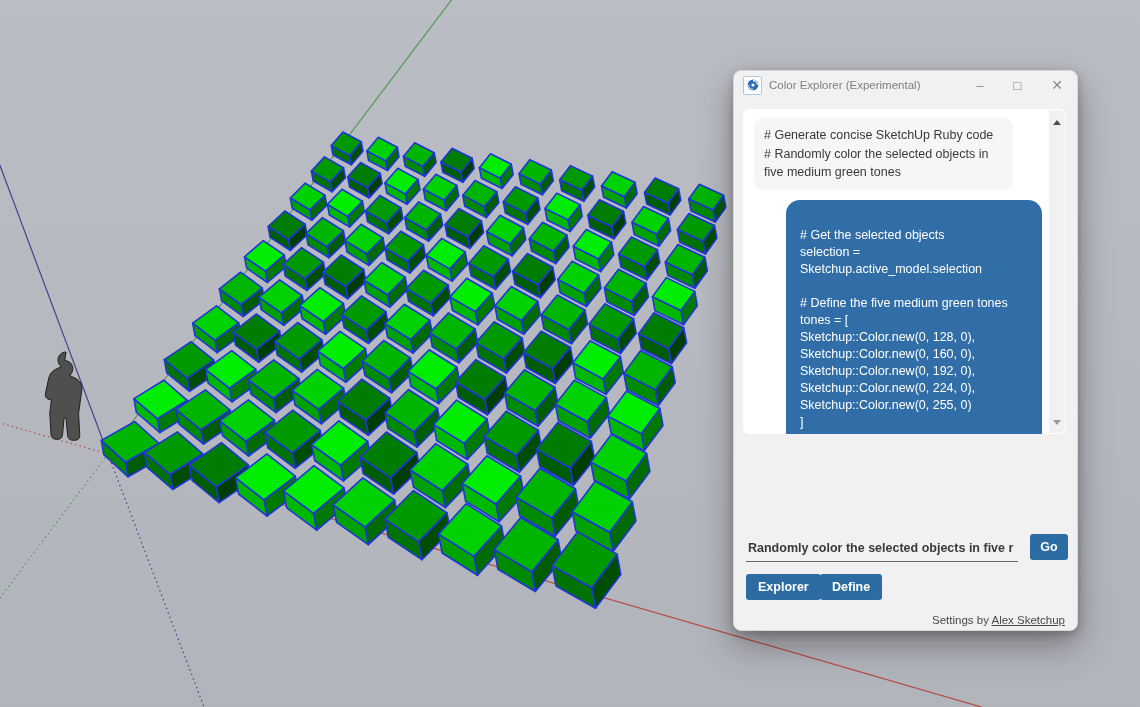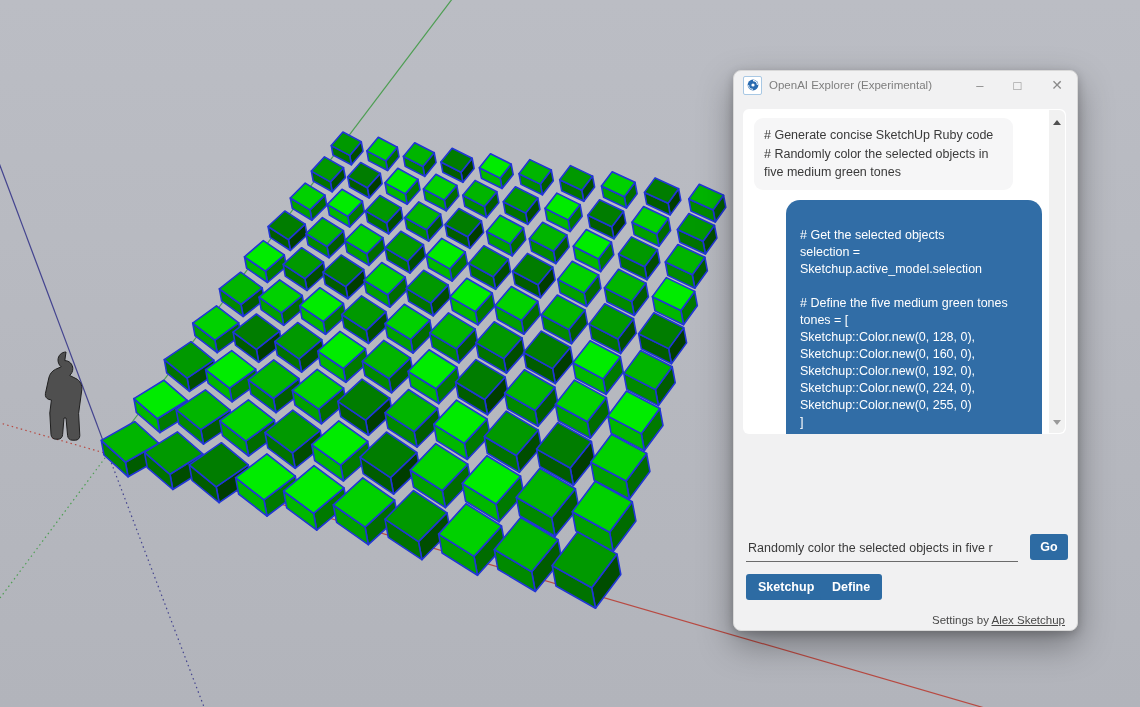--- a/index.html
+++ b/index.html
@@ -54,21 +54,21 @@
   .scroll-up{top:10px;border-bottom:5px solid #505050;}
   .scroll-down{bottom:8px;border-top:5px solid #9a9a9a;}
   .scroll-thumb{
     position:absolute;left:2px;top:345px;width:12px;height:52px;background:#c1c1c1;
   }
 
   .composer-input{
     position:absolute;left:12px;top:466px;width:272px;
     border:none;border-bottom:1px solid #6b6b6b;background:transparent;
     font-family:"Liberation Sans",sans-serif;font-size:12.5px;color:#3a3a3a;
-    padding:4px 2px 6px 2px;outline:none;box-sizing:border-box;
+    padding:4px 2px 6px 2px;outline:none;box-sizing:border-box;font-weight:bold;
   }
   .btn{
     background:#2d6ba3;color:#fff;font-family:"Liberation Sans",sans-serif;
     font-size:12.5px;font-weight:bold;border:none;border-radius:3px;
     padding:6px 12px;cursor:pointer;
   }
   .go-btn{position:absolute;left:296px;top:463px;width:38px;height:26px;padding:4px;}
   .settings-btn{position:absolute;left:12px;top:503px;height:26px;}
   .cancel-btn{position:absolute;left:86px;top:503px;height:26px;}
   .dlg-footer{
@@ -604,21 +604,21 @@
 
   <div class="titlebar">
     <span class="app-icon">
       <svg width="12" height="12" viewBox="0 0 12 12">
         <circle cx="6" cy="6" r="5.4" fill="#2a6bb0"></circle>
         <path d="M6 1.6 A4.4 4.4 0 0 1 10.4 6" stroke="#ffffff" stroke-width="1.1" fill="none"></path>
         <path d="M6 10.4 A4.4 4.4 0 0 1 1.6 6" stroke="#cfe2f3" stroke-width="1.1" fill="none"></path>
         <circle cx="6" cy="6" r="1.6" fill="#ffffff"></circle>
       </svg>
     </span>
-    <span class="title-text">OpenAI Explorer (Experimental)</span>
+    <span class="title-text">Color Explorer (Experimental)</span>
     <span class="win-controls">
       <span>–</span>
       <span>□</span>
       <span style="font-size:14px;">✕</span>
     </span>
   </div>
 
   <div class="chat-panel">
     <div class="prompt-bubble"># Generate concise SketchUp Ruby code
 # Randomly color the selected objects in five medium green tones</div>
@@ -642,19 +642,19 @@
 
     <div class="chat-scrollbar">
       <span class="scroll-up"></span>
       <span class="scroll-thumb"></span>
       <span class="scroll-down"></span>
     </div>
   </div>
 
   <input class="composer-input" type="text" value="Randomly color the selected objects in five r" style="">
   <button class="btn go-btn">Go</button>
-  <button class="btn settings-btn">Sketchup</button>
+  <button class="btn settings-btn">Explorer</button>
   <button class="btn cancel-btn">Define</button>
 
   <div class="dlg-footer">
     <span>Settings by </span><a>Alex Sketchup</a>
   </div>
 </div>
 
 </body></html>

